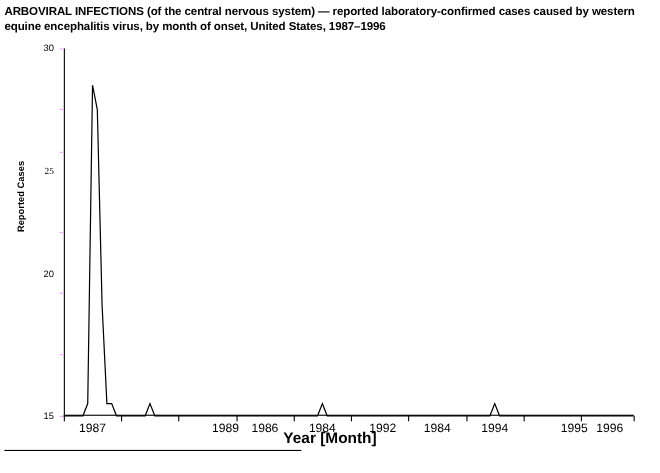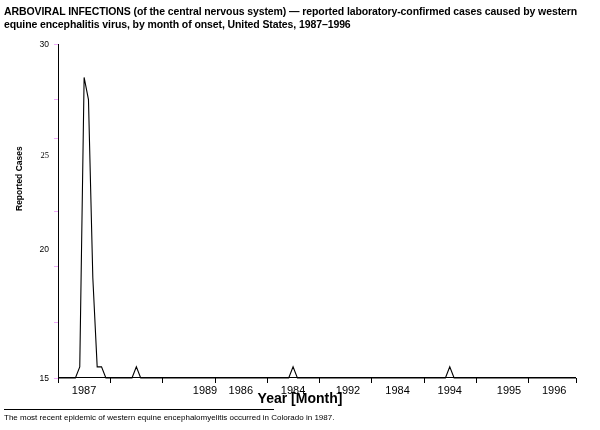--- a/index.html
+++ b/index.html
@@ -166,28 +166,27 @@
         <div class="x-tick-label" style="left: 182.824px;">1986</div>
         <div class="x-tick-mark" style="left: 208.941px;"></div>
         <div class="x-tick-label" style="left: 235.059px;">1984</div>
         <div class="x-tick-mark" style="left: 261.176px;"></div>
         <div class="x-tick-label" style="left: 290px;">1992</div>
         <div class="x-tick-mark" style="left: 313.412px;"></div>
         <div class="x-tick-label" style="left: 339.529px;">1984</div>
         <div class="x-tick-mark" style="left: 365.647px;"></div>
         <div class="x-tick-label" style="left: 391.765px; text-align: center;">1994</div>
         <div class="x-tick-mark" style="left: 417.882px;"></div>
-        <div class="x-tick-label" style="left: 451px;">1995</div>
+        <div class="x-tick-label" style="left: 464px;">1995</div>
         <div class="x-tick-mark" style="left: 470.118px;"></div>
         <div class="x-tick-label" style="left: 496.235px;">1996</div>
         <div class="x-tick-mark" style="left: 518px;"></div>
       </div>
     <svg id="series-svg" viewBox="0 0 518 334" preserveAspectRatio="none">
       <polyline id="series-path" fill="none" stroke="#000000" stroke-width="1.1" stroke-linejoin="miter" stroke-linecap="butt" points="0.00,334.00 4.35,334.00 8.71,334.00 13.06,334.00 17.41,334.00 21.76,322.87 26.12,33.40 30.47,55.67 34.82,233.80 39.18,322.87 43.53,322.87 47.88,334.00 52.24,334.00 56.59,334.00 60.94,334.00 65.29,334.00 69.65,334.00 74.00,334.00 78.35,322.87 82.71,334.00 87.06,334.00 91.41,334.00 95.76,334.00 100.12,334.00 104.47,334.00 108.82,334.00 113.18,334.00 117.53,334.00 121.88,334.00 126.24,334.00 130.59,334.00 134.94,334.00 139.29,334.00 143.65,334.00 148.00,334.00 152.35,334.00 156.71,334.00 161.06,334.00 165.41,334.00 169.76,334.00 174.12,334.00 178.47,334.00 182.82,334.00 187.18,334.00 191.53,334.00 195.88,334.00 200.24,334.00 204.59,334.00 208.94,334.00 213.29,334.00 217.65,334.00 222.00,334.00 226.35,334.00 230.71,334.00 235.06,322.87 239.41,334.00 243.76,334.00 248.12,334.00 252.47,334.00 256.82,334.00 261.18,334.00 265.53,334.00 269.88,334.00 274.24,334.00 278.59,334.00 282.94,334.00 287.29,334.00 291.65,334.00 296.00,334.00 300.35,334.00 304.71,334.00 309.06,334.00 313.41,334.00 317.76,334.00 322.12,334.00 326.47,334.00 330.82,334.00 335.18,334.00 339.53,334.00 343.88,334.00 348.24,334.00 352.59,334.00 356.94,334.00 361.29,334.00 365.65,334.00 370.00,334.00 374.35,334.00 378.71,334.00 383.06,334.00 387.41,334.00 391.76,322.87 396.12,334.00 400.47,334.00 404.82,334.00 409.18,334.00 413.53,334.00 417.88,334.00 422.24,334.00 426.59,334.00 430.94,334.00 435.29,334.00 439.65,334.00 444.00,334.00 448.35,334.00 452.71,334.00 457.06,334.00 461.41,334.00 465.76,334.00 470.12,334.00 474.47,334.00 478.82,334.00 483.18,334.00 487.53,334.00 491.88,334.00 496.24,334.00 500.59,334.00 504.94,334.00 509.29,334.00 513.65,334.00 518.00,334.00"></polyline>
     </svg>
   </div>
 
   <div id="x-axis-title">Year [Month]</div>
 
   <div id="footnote-rule"></div>
-  <div id="footnote">The most recent epidemic of western equine encephalomyelitis occurred in Colorado in 1987.</div>
 
 </div>
 
 </body></html>

